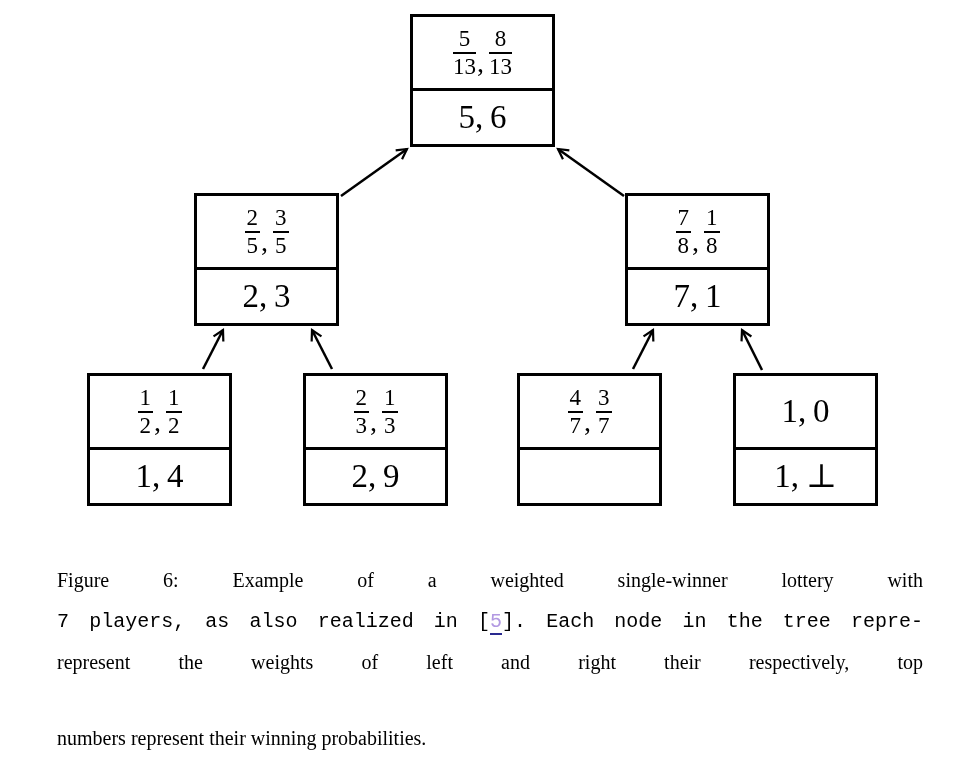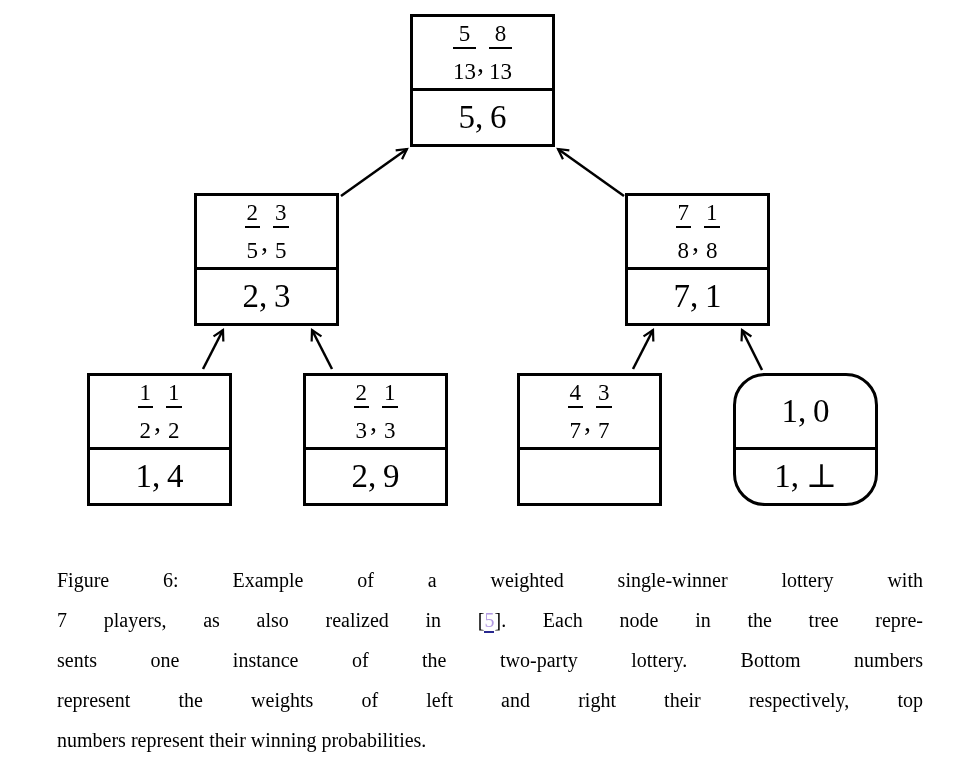--- a/index.html
+++ b/index.html
@@ -41,41 +41,41 @@
     line-height: 1;
   }
   .frac {
     display: inline-block;
     text-align: center;
     font-size: 23px;
     line-height: 1.02;
     vertical-align: middle;
   }
   .frac .num { display: block; border-bottom: 2px solid #000; padding: 0 2px 2px 2px; }
-  .frac .den { display: block; padding-top: 11px; }
+  .frac .den { display: block; padding-top: 1px; }
   .frac-comma {
     display: inline-block;
     font-size: 28px;
     margin: 0 5px 0 1px;
     transform: translateY(10px);
     line-height: 1;
   }
   .plain-top { font-size: 33px; line-height: 1; }
 
   .caption {
     position: absolute;
     left: 57px;
     top: 560px;
     width: 866px;
     font-size: 20px;
     line-height: 40px;
   }
   .cap-line { text-align: justify; text-align-last: justify; white-space: normal; }
-  .cap-line.last { text-align-last: left; }
-  .cap-seg { display: inline; }
+  .cap-line.last { text-align-last: left; margin-top: 36px; }
+  .cap-seg { display: inline; font-family: Liberation Mono, monospace; }
   .cite-link {
     text-decoration: none;
     border-bottom: 2px solid #29298f;
     cursor: pointer;
   }
 </style>
 </head>
 <body>
 
 <div class="page">
@@ -178,30 +178,29 @@
           <span class="den">7</span>
         </span>
         <span class="frac-comma">,</span>
         <span class="frac">
           <span class="num">3</span>
           <span class="den">7</span>
         </span>
       </div>
     </div>
 
-    <div class="node" style="left:733px; top:373px;border-radius:32px;">
+    <div class="node" style="left:733px; top:373px;">
       <div class="node-top">
         <span class="plain-top">1, 0</span>
       </div>
       <div class="node-bottom">1, ⊥</div>
     </div>
 
   </div>
 
   <div class="caption">
     <div class="cap-line">Figure 6: Example of a weighted single-winner lottery with</div>
     <div class="cap-line"><span class="cap-seg">7 players, as also realized in [</span><span class="cap-seg cite-link" id="cite-link" style="color: rgb(178, 153, 226); border-bottom-color: rgb(41, 41, 143);">5</span><span class="cap-seg">]. Each node in the tree repre-</span></div>
-    <div class="cap-line">sents one instance of the two-party lottery. Bottom numbers</div>
     <div class="cap-line">represent the weights of left and right their respectively, top</div>
     <div class="cap-line last">numbers represent their winning probabilities.</div>
   </div>
 
 </div>
 
 </body></html>

